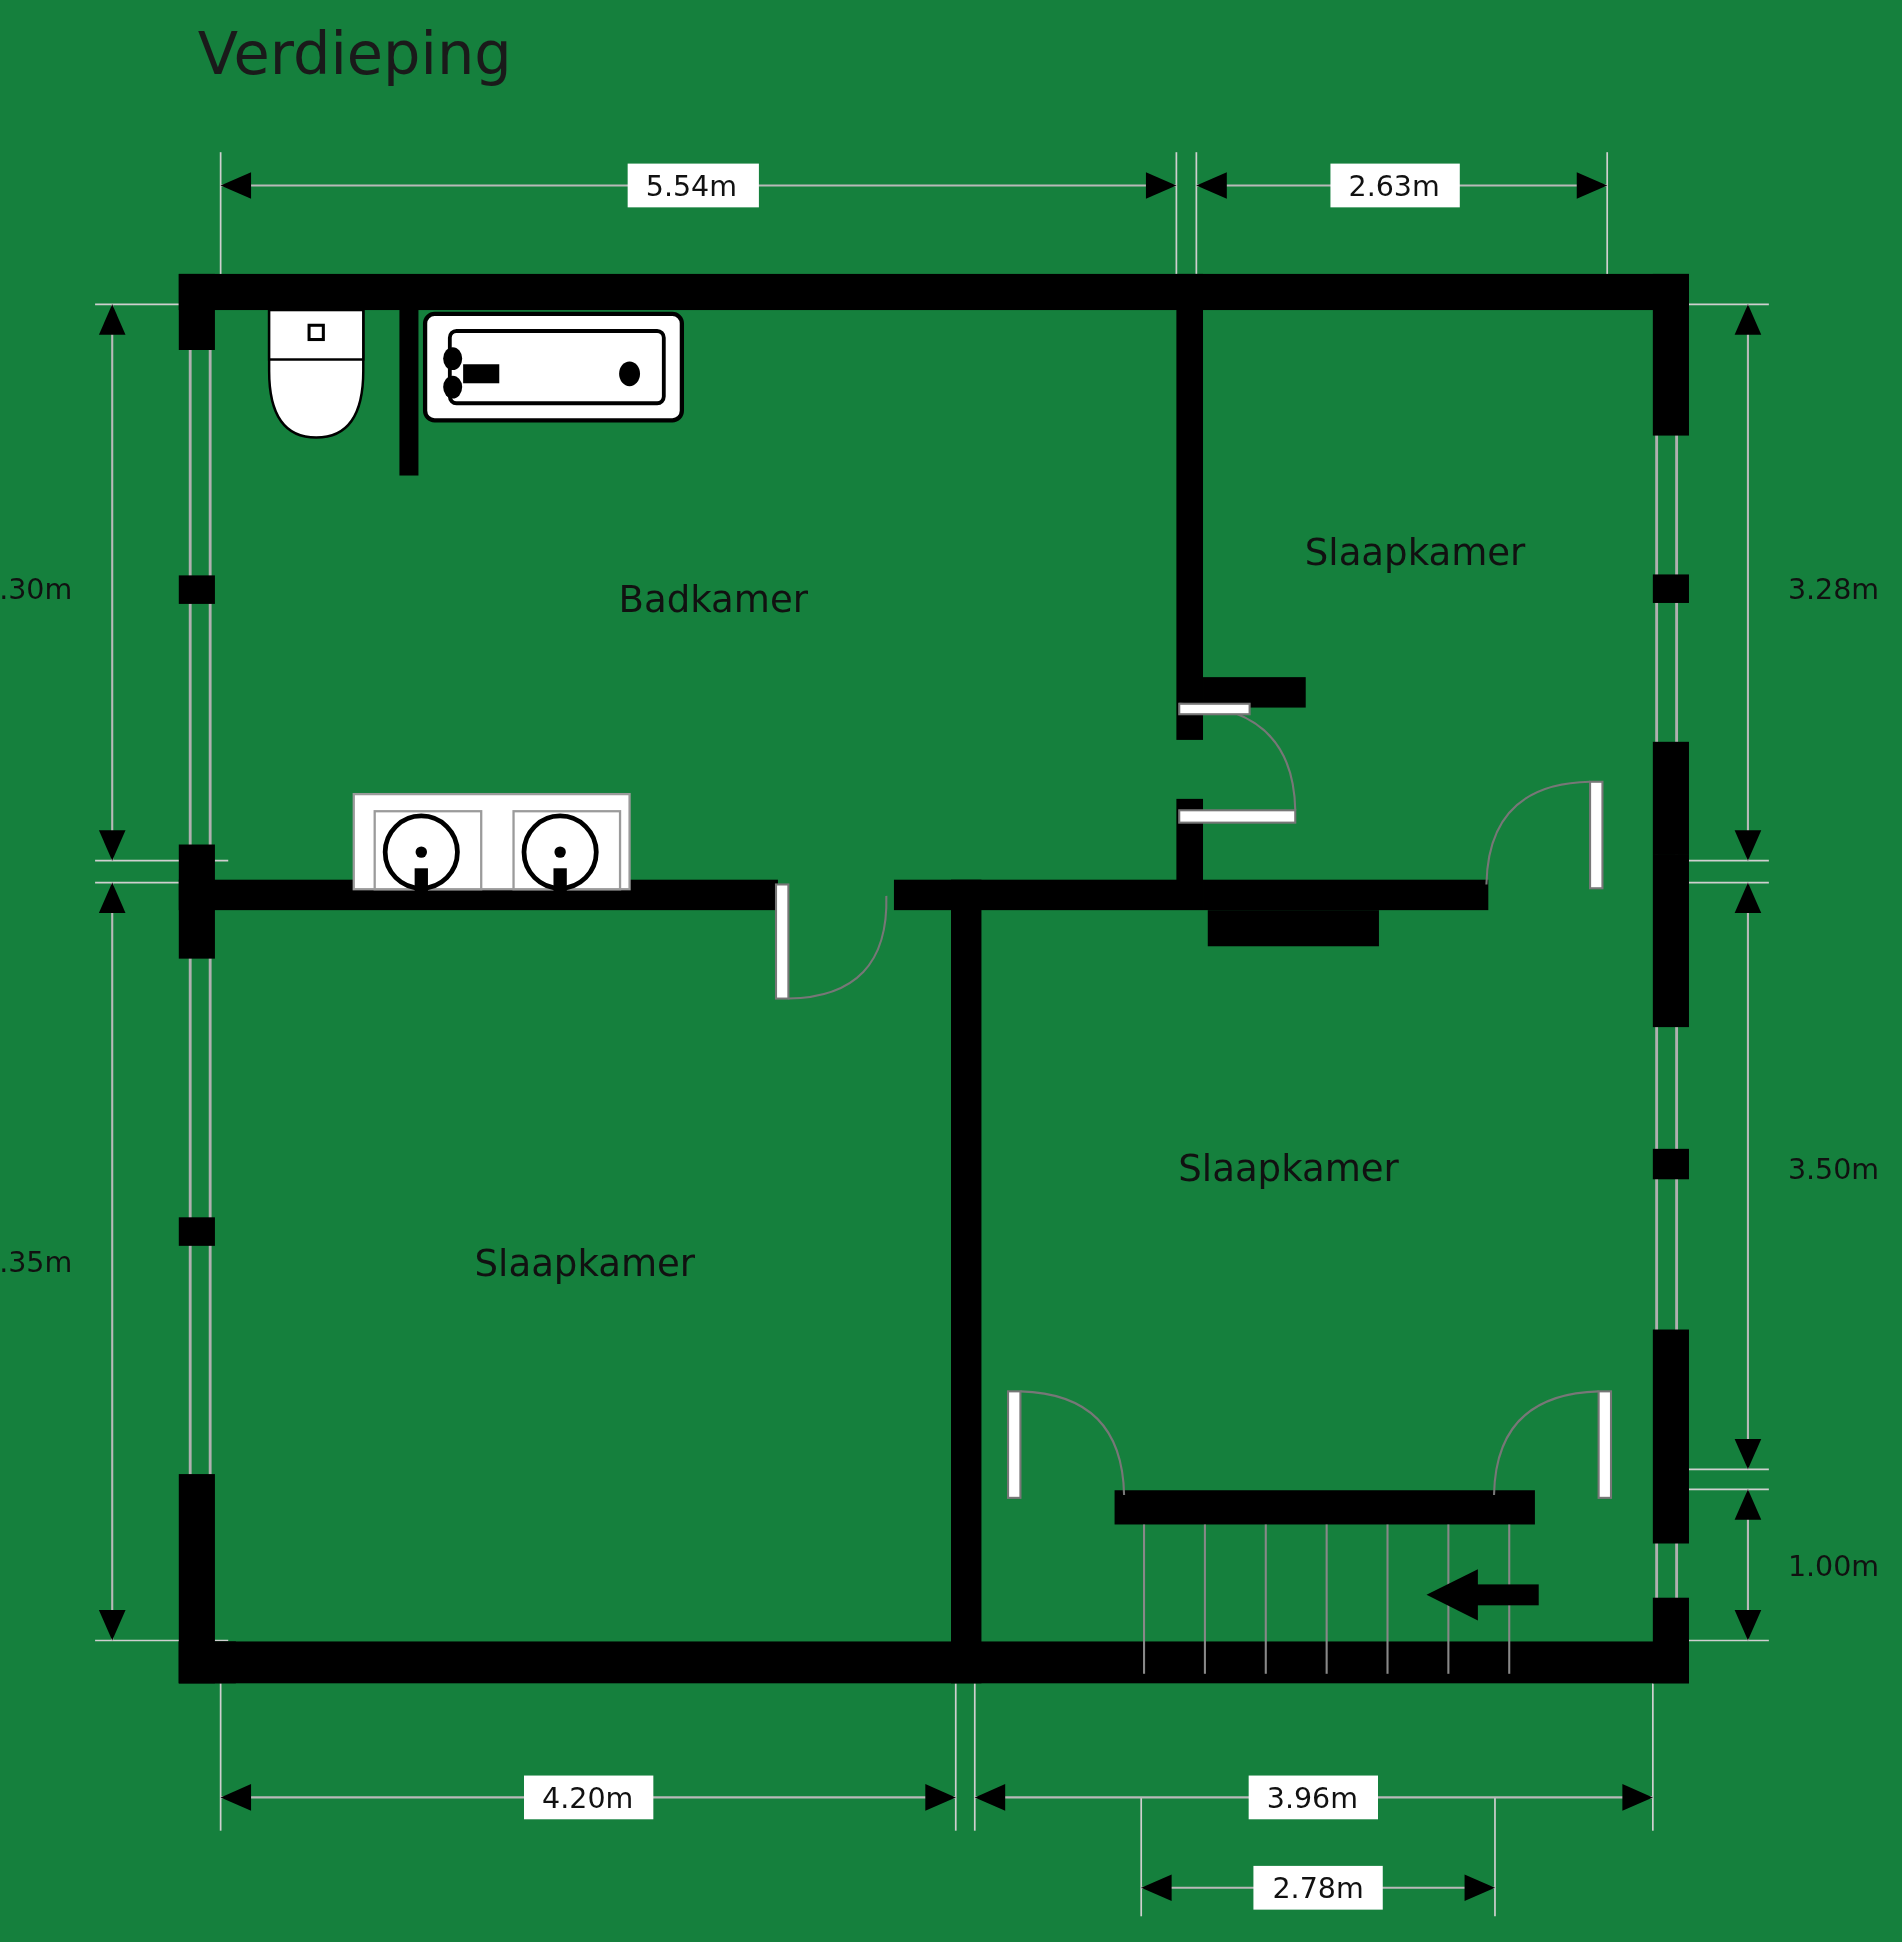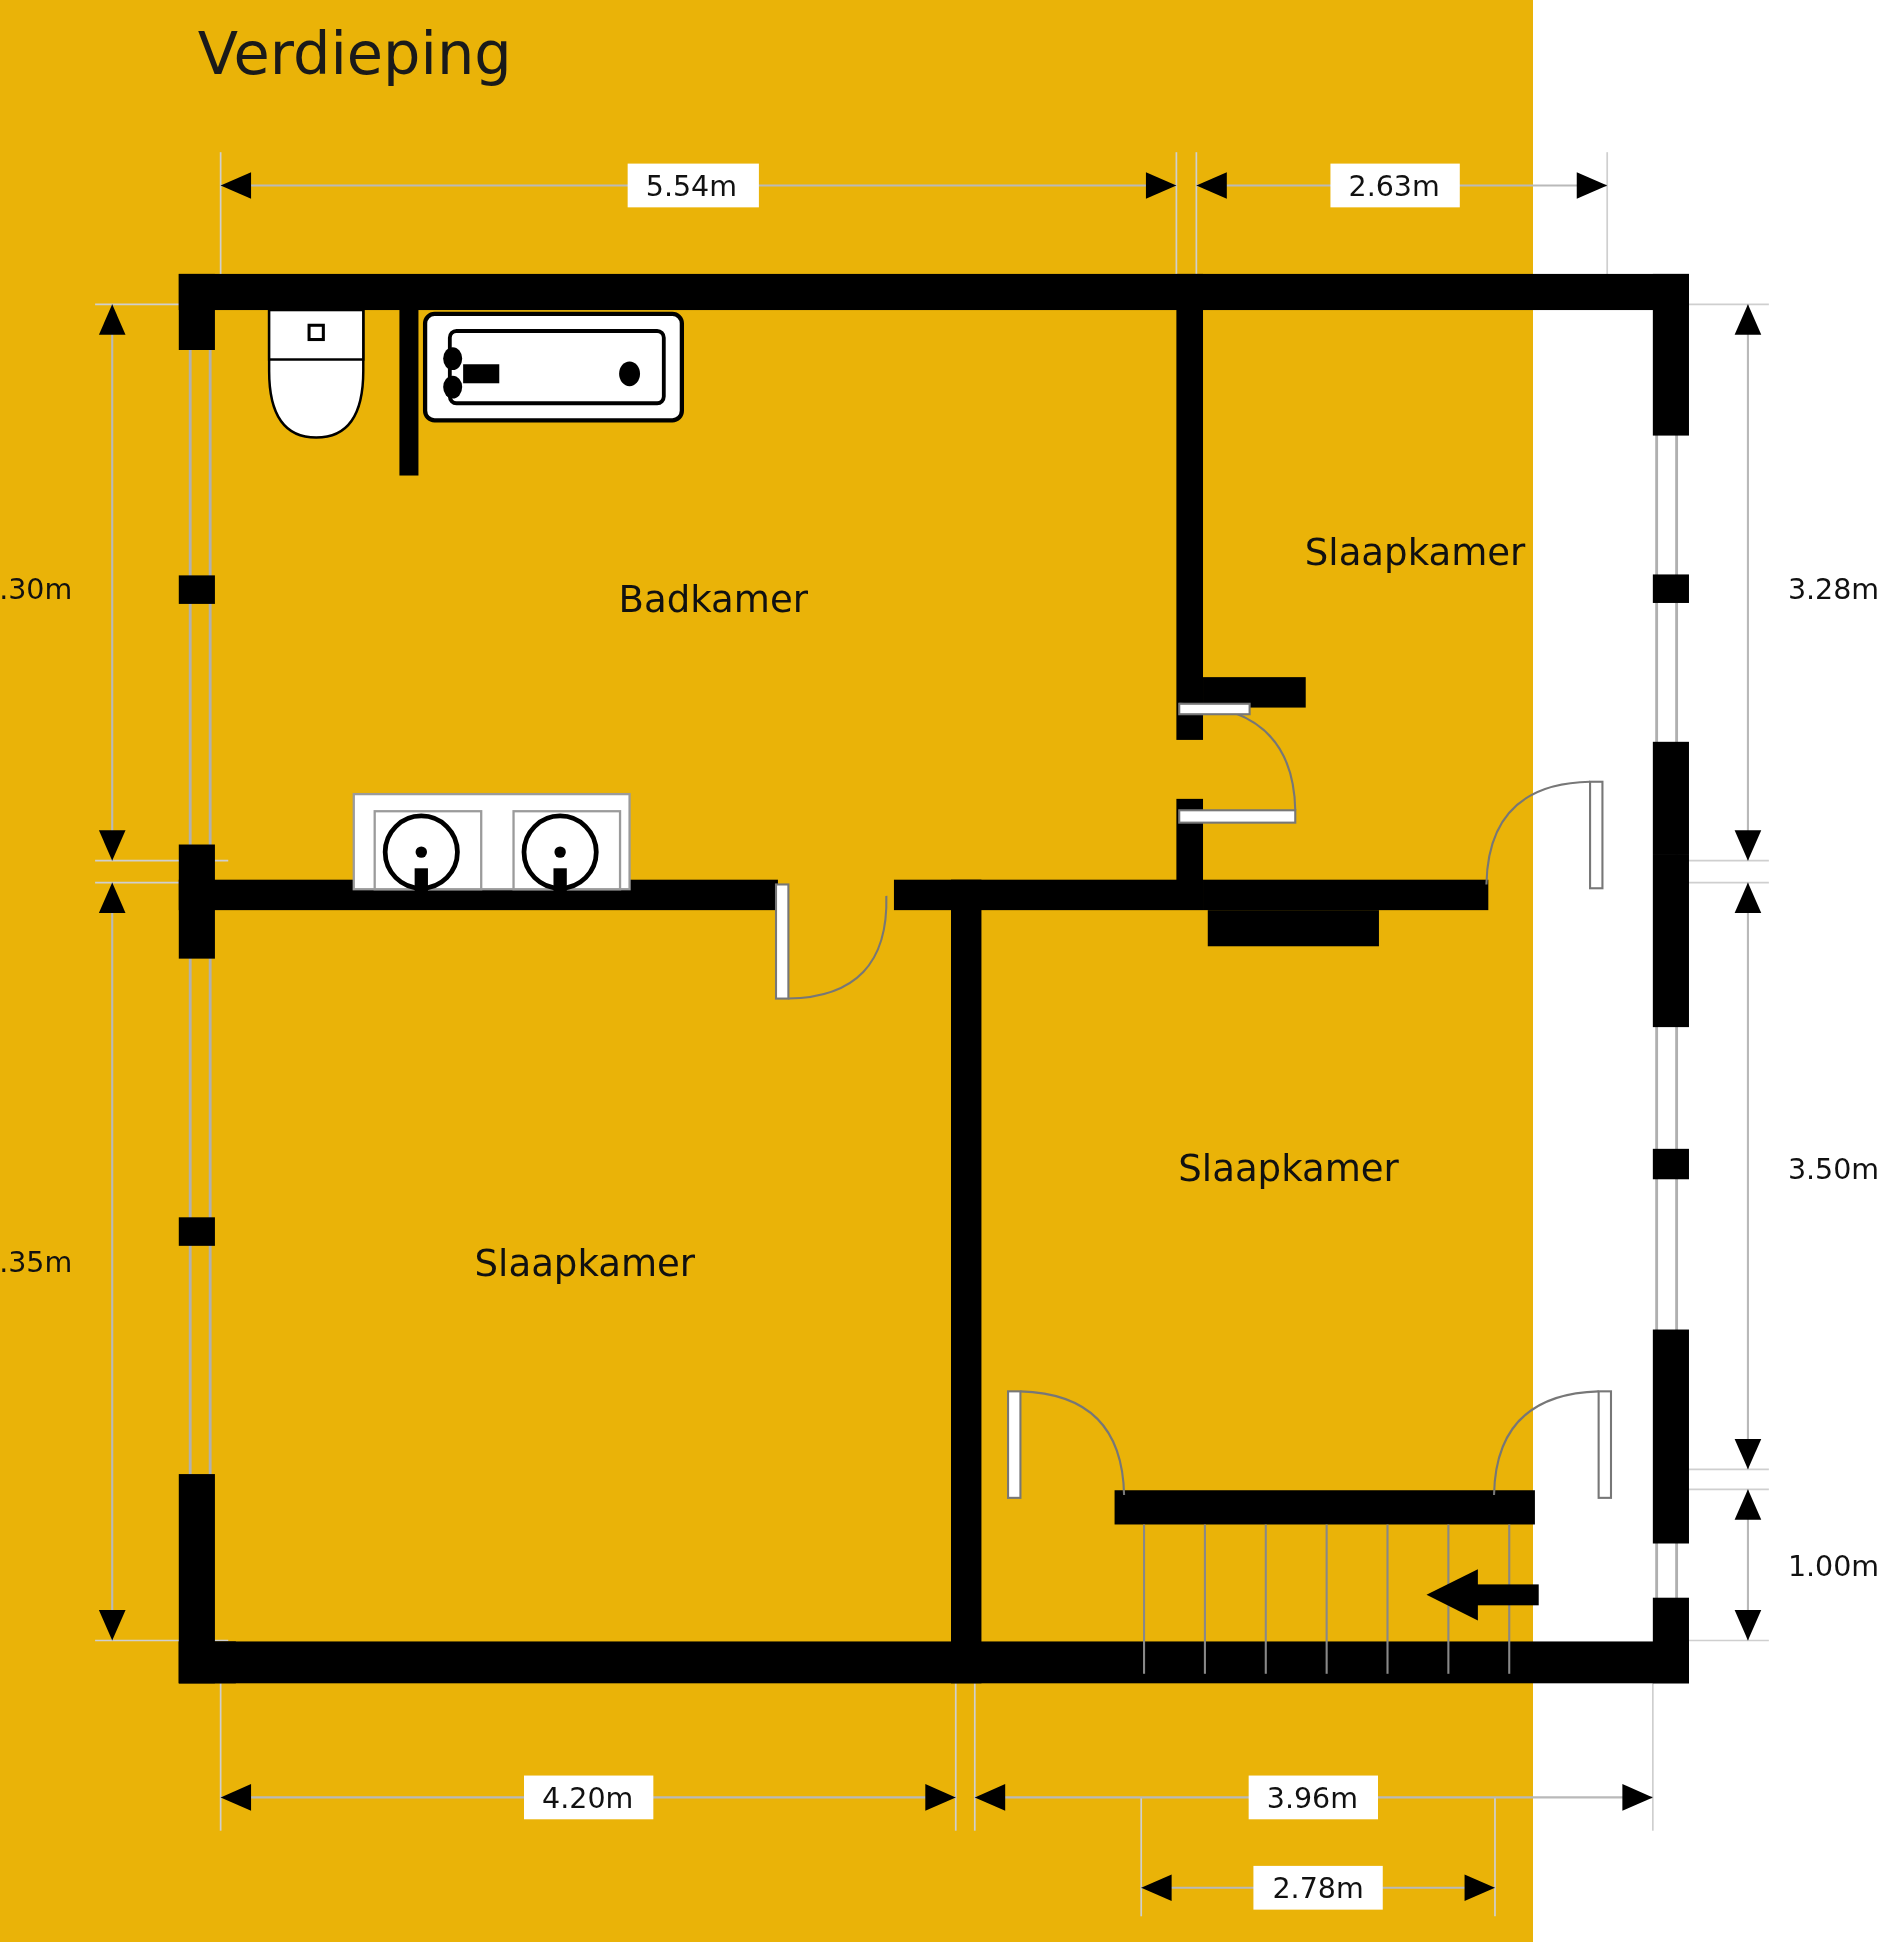--- a/index.html
+++ b/index.html
@@ -3,21 +3,21 @@
 <meta charset="utf-8">
 <title>Verdieping</title>
 <style>
   html,body{margin:0;padding:0;background:#ffffff;}
   body{
     width:1902px;height:1942px;
     font-family:"DejaVu Sans", sans-serif;
     color:#000;
     overflow:hidden;
   }
-  #plan-root{position:relative;width:1533px;height:1942px;background:#eab308;}
+  #plan-root{position:relative;width:1902px;height:1942px;background:#15803d;}
   svg{display:block;}
   .ttl{font-family:"DejaVu Sans",sans-serif;font-size:62px;fill:#1a1a1a;}
   .room-label{font-family:"DejaVu Sans",sans-serif;font-size:39px;fill:#111;}
   .dim-label{font-family:"DejaVu Sans",sans-serif;font-size:30px;fill:#111;}
   .wall{fill:#000;}
   .dimline{stroke:#b9b9b9;stroke-width:2.2;fill:none;}
   .extline{stroke:#cfcfcf;stroke-width:1.8;fill:none;}
   .arrowhead{fill:#000;}
   .fixture-out{fill:#fff;stroke:#000;stroke-width:4.5;}
   .fixture-in{fill:#fff;stroke:#000;stroke-width:4.0;}

